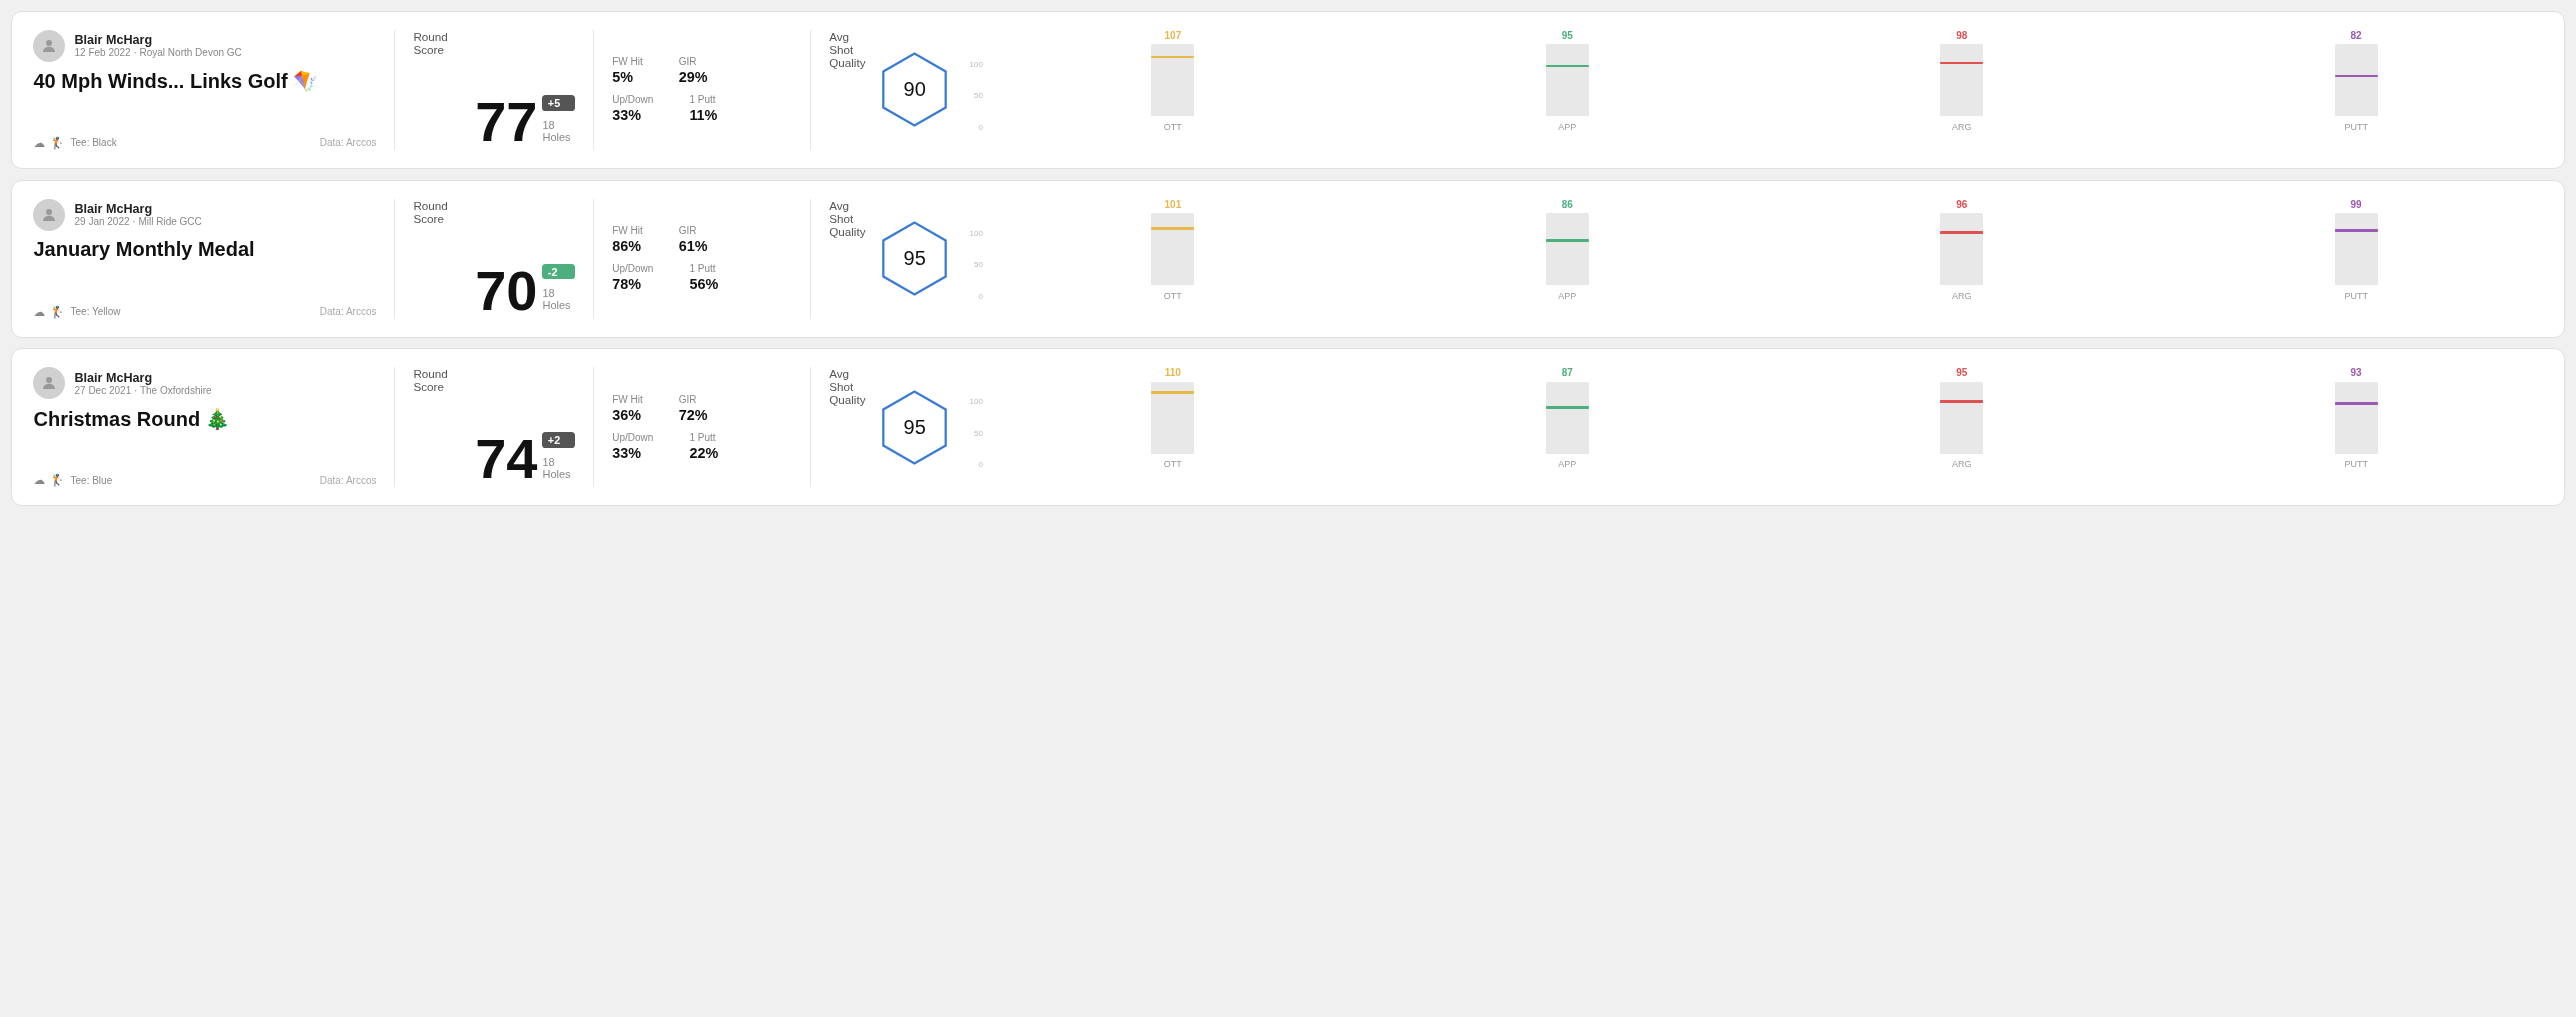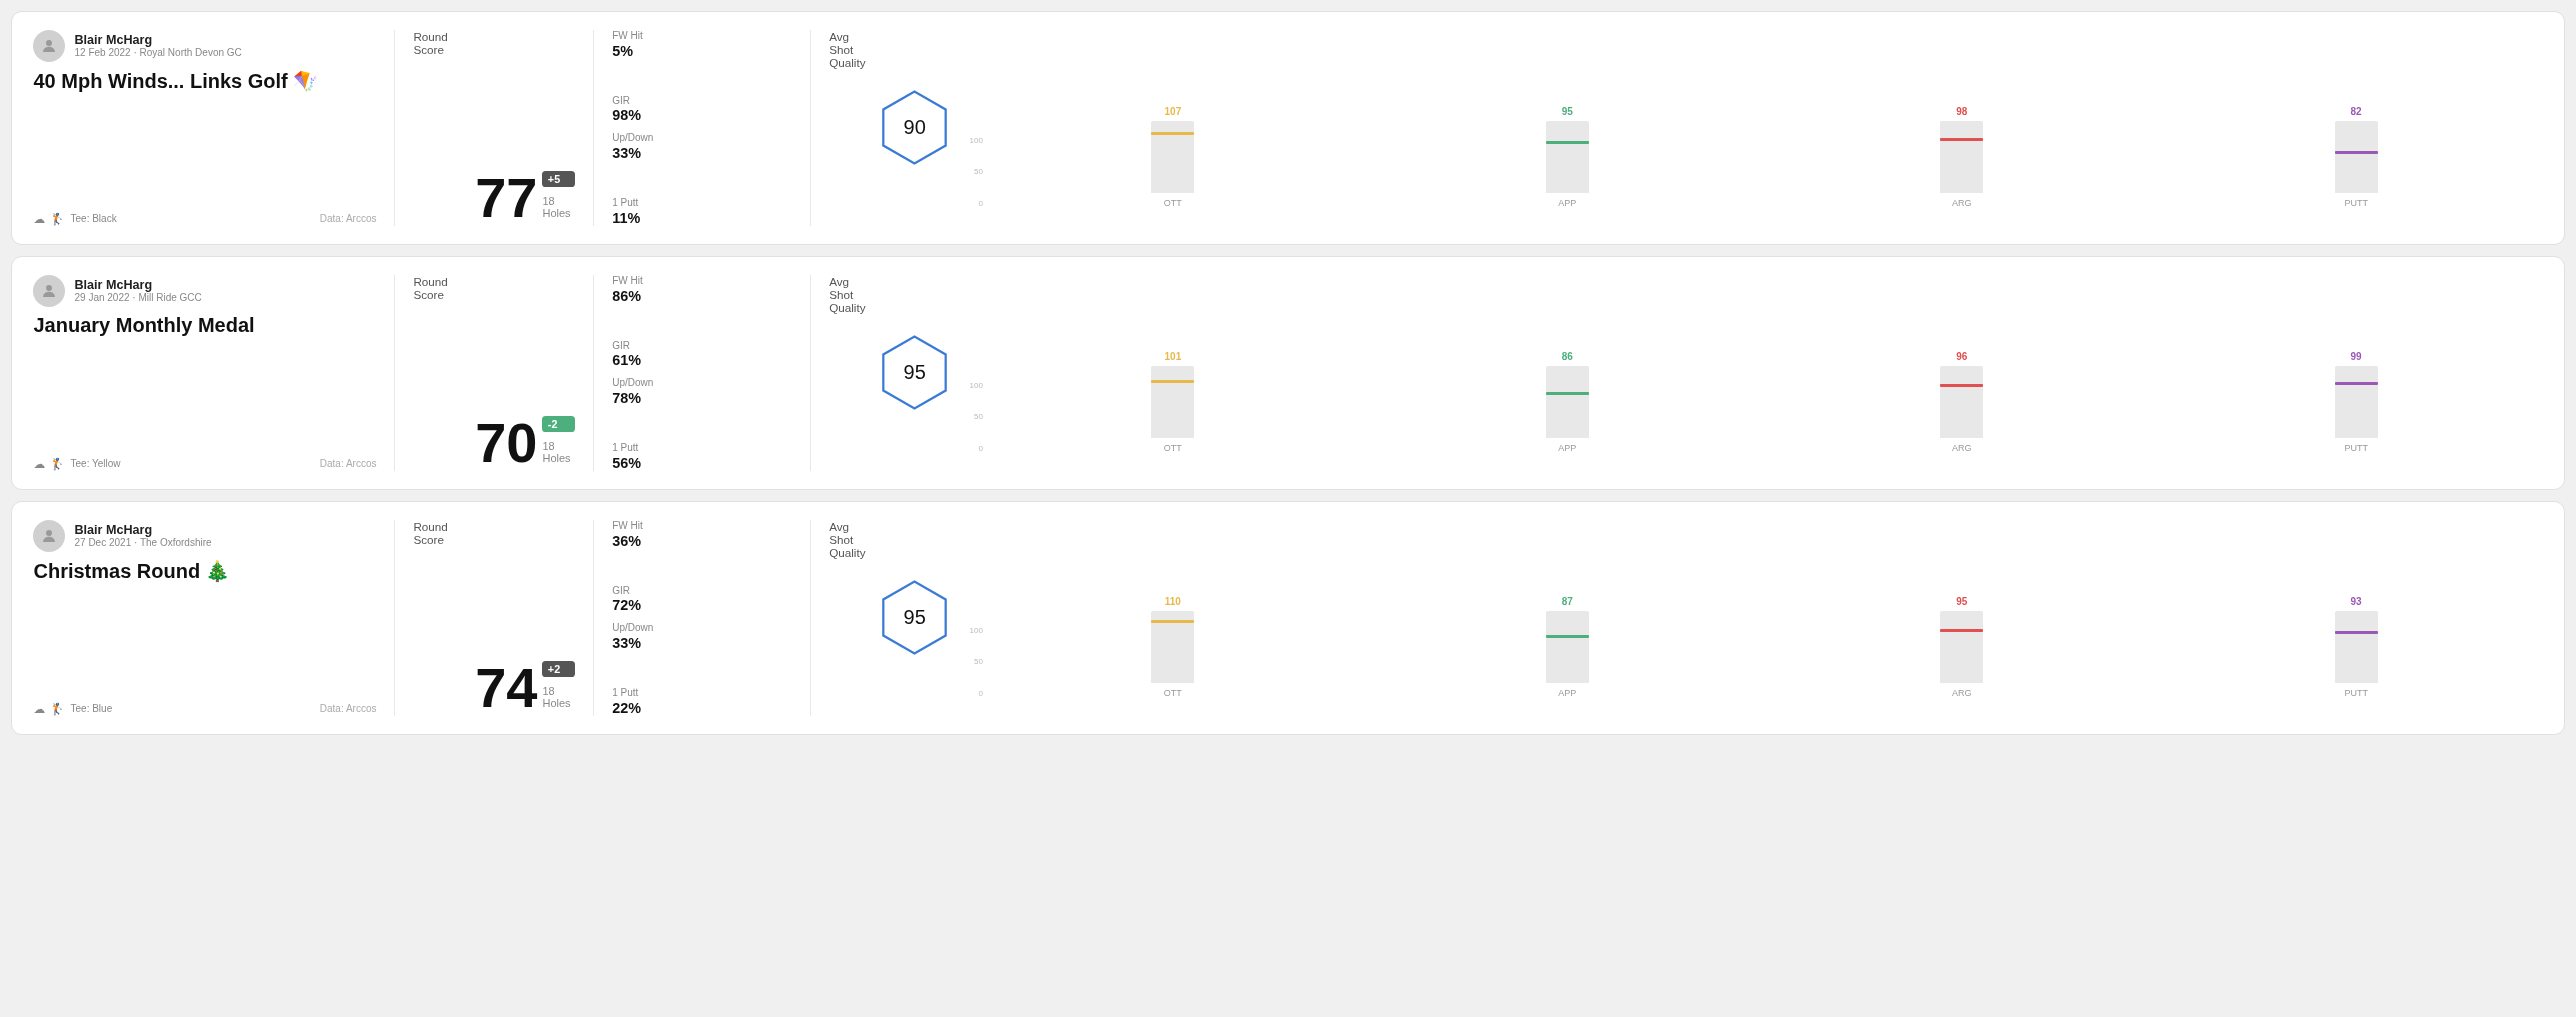--- a/index.html
+++ b/index.html
@@ -122,21 +122,20 @@
       width: 180px;
       flex-shrink: 0;
       display: flex;
       flex-direction: column;
       justify-content: center;
       gap: 9px;
     }
     .stat-row {
       display: flex;
       gap: 36px;
-      flex-direction: column;
     }
     .stat-item .stat-label {
       font-size: 10px;
       color: #888;
       margin-bottom: 1.8px;
     }
     .stat-item .stat-value {
       font-size: 14.4px;
       font-weight: 700;
       color: #111;
@@ -300,21 +299,21 @@
     <div class="divider"></div>
 
     <div class="stats-section">
       <div class="stat-row">
         <div class="stat-item">
           <div class="stat-label">FW Hit</div>
           <div class="stat-value">5%</div>
         </div>
         <div class="stat-item">
           <div class="stat-label">GIR</div>
-          <div class="stat-value">98%</div>
+          <div class="stat-value">29%</div>
         </div>
       </div>
       <div class="stat-row">
         <div class="stat-item">
           <div class="stat-label">Up/Down</div>
           <div class="stat-value">33%</div>
         </div>
         <div class="stat-item">
           <div class="stat-label">1 Putt</div>
           <div class="stat-value">11%</div>

